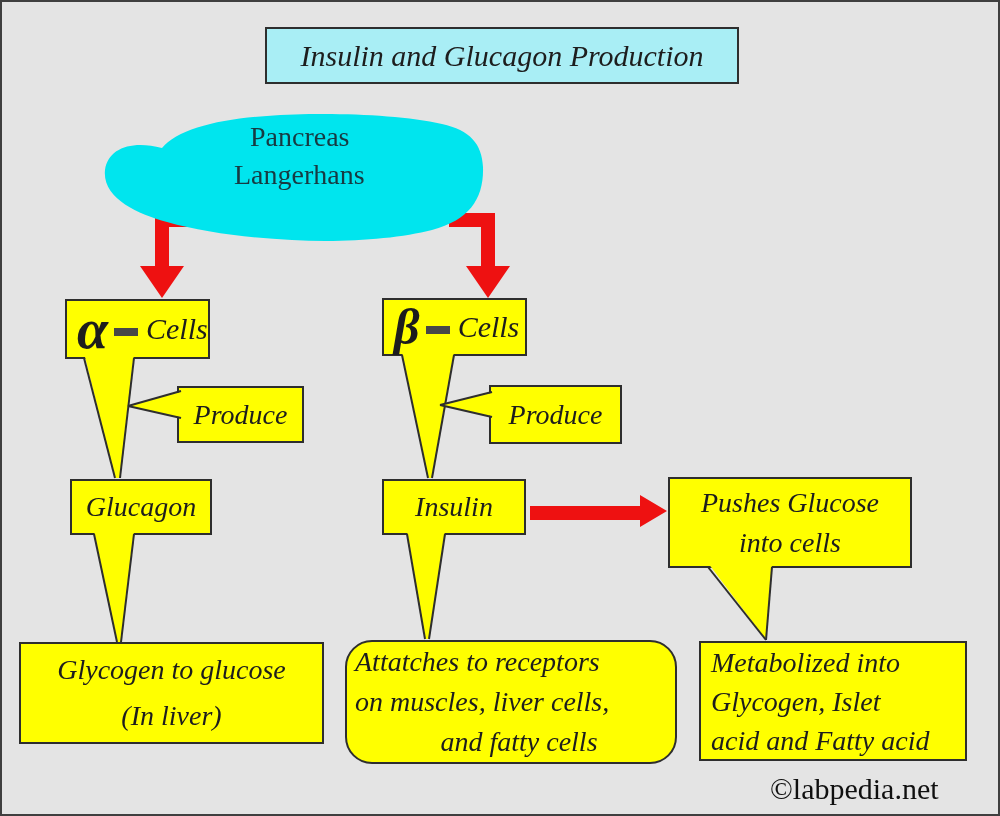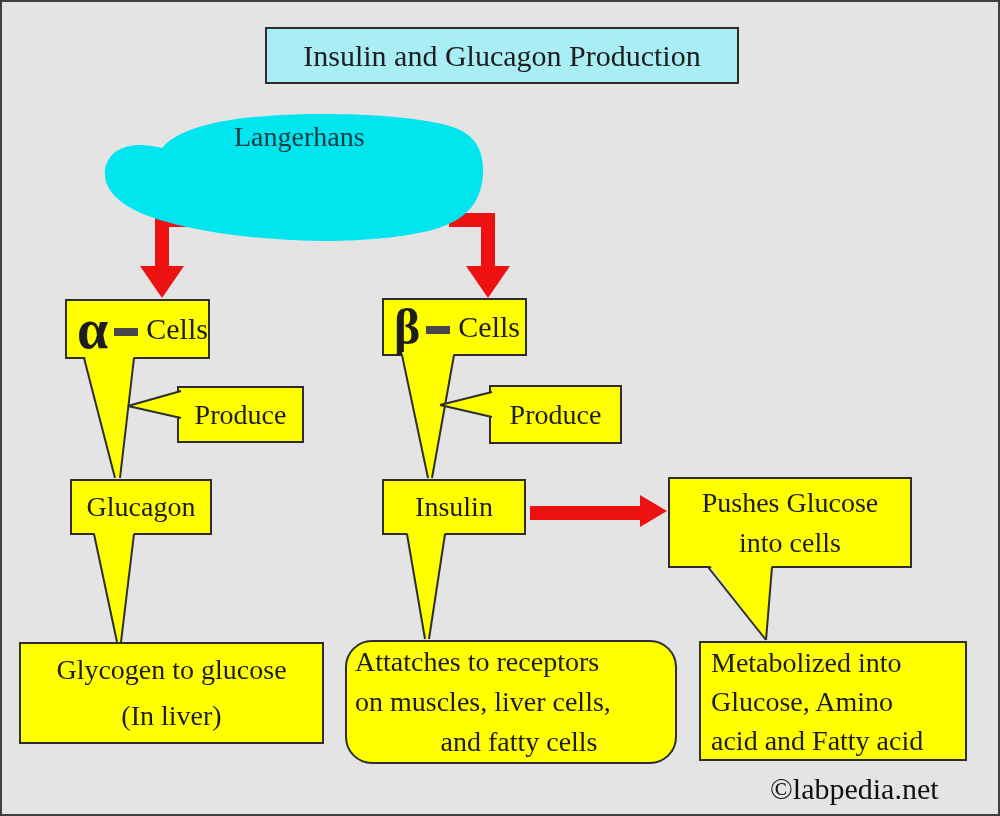--- a/index.html
+++ b/index.html
@@ -15,20 +15,21 @@
   }
   svg.layer{position:absolute;left:0;top:0;width:1000px;height:816px;}
   #layer-under{z-index:0;}
   #layer-over{z-index:2;pointer-events:none;}
   .box{
     position:absolute;
     box-sizing:border-box;
     background:#ffff00;
     border:2px solid #2e2e2e;
     z-index:1;
+    font-style:italic;
   }
   .title-box{
     background:#a9eef5;
     display:flex;align-items:center;justify-content:center;
     font-size:30px;
   }
   .center-box{
     display:flex;align-items:center;justify-content:center;
     font-size:28px;
   }
@@ -78,20 +79,21 @@
 
     <path d="M528,504 L638,504 L638,493 L665,509 L638,525 L638,518 L528,518 Z" fill="#ee1111"></path>
 
     <path d="M103,168 C106,146 130,138 160,146 C175,128 215,117 265,114
          C320,110 395,112 440,122 C468,128 480,142 481,165
          C482,196 468,218 430,228 C395,237 340,241 290,238
          C245,236 200,230 165,220 C135,212 100,196 103,168 Z" fill="#00e5ee"></path>
   </svg>
 
   <div class="blob-text">
+    <div class="indent">Pancreas</div>
     <div>Langerhans</div>
   </div>
 
   <div class="box title-box" style="left:263px;top:25px;width:474px;height:57px;">
     <span>Insulin and Glucagon Production</span>
   </div>
 
   <div class="box cells-box" style="left:63px;top:297px;width:145px;height:60px;">
     <span class="greek">α</span>
     <span class="dash"></span>
@@ -129,21 +131,21 @@
   </div>
 
   <div class="box multiline attatches" style="left:343px;top:638px;width:332px;height:124px;border-radius:27px;">
     <div>Attatches to receptors</div>
     <div>on muscles, liver cells,</div>
     <div class="centered">and fatty cells</div>
   </div>
 
   <div class="box multiline metabolized" style="left:697px;top:639px;width:268px;height:120px;">
     <div>Metabolized into</div>
-    <div>Glucose, Amino</div>
+    <div>Glycogen, Islet</div>
     <div>acid and Fatty acid</div>
   </div>
 
   <div class="watermark">
     <span>©labpedia.net</span>
   </div>
 
   <svg id="layer-over" class="layer">
 
     <polygon points="82,351 132,351 118,476 113,476" fill="#ffff00"></polygon>

